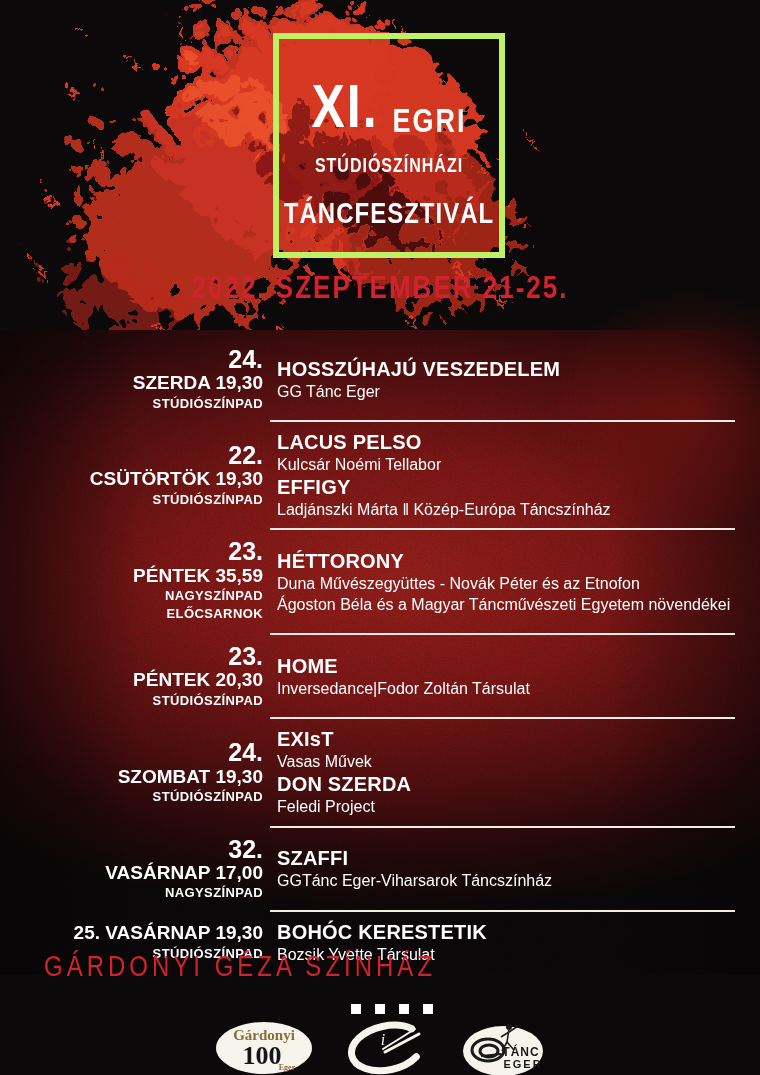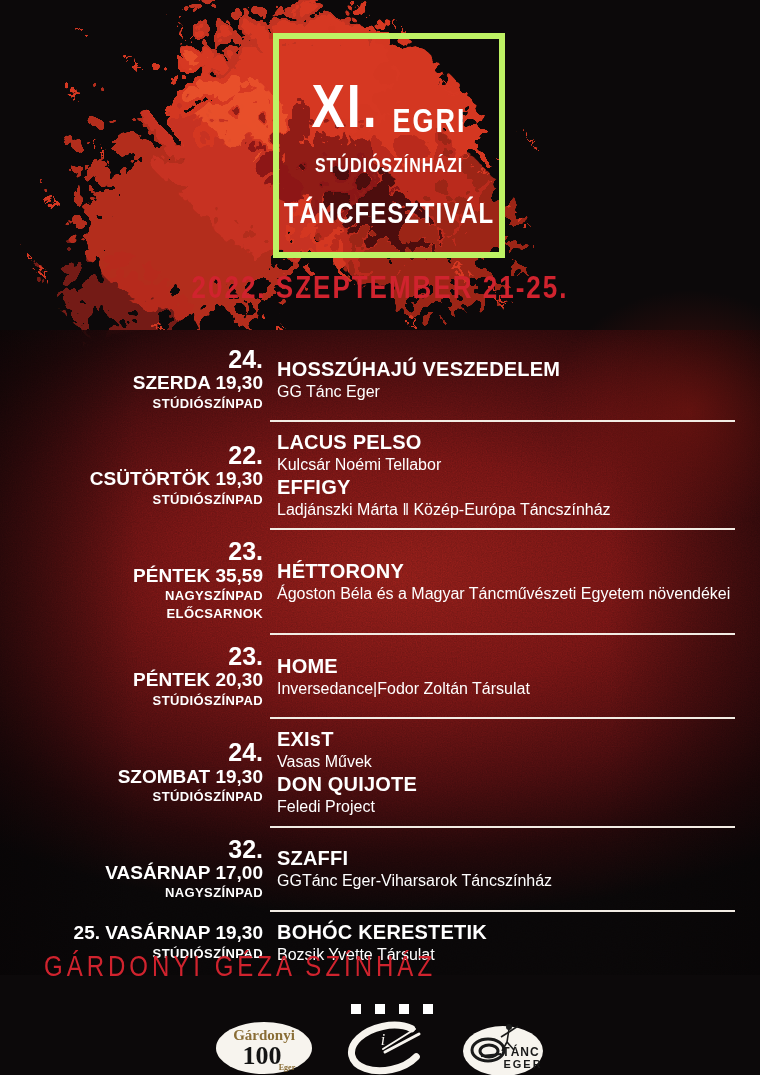--- a/index.html
+++ b/index.html
@@ -173,20 +173,21 @@
 
     <div class="row row-3">
       <div class="col-left">
         <div class="day">23.</div>
         <div class="when">PÉNTEK 35,59</div>
         <div class="venue">NAGYSZÍNPAD</div>
         <div class="venue venue2">ELŐCSARNOK</div>
       </div>
       <div class="col-right">
         <div class="etitle">HÉTTORONY</div>
+        <div class="esub">Duna Művészegyüttes - Novák Péter és az Etnofon</div>
         <div class="esub">Ágoston Béla és a Magyar Táncművészeti Egyetem növendékei</div>
       </div>
     </div>
     <div class="divider"></div>
 
     <div class="row">
       <div class="col-left">
         <div class="day">23.</div>
         <div class="when">PÉNTEK 20,30</div>
         <div class="venue">STÚDIÓSZÍNPAD</div>
@@ -200,21 +201,21 @@
 
     <div class="row">
       <div class="col-left">
         <div class="day">24.</div>
         <div class="when">SZOMBAT 19,30</div>
         <div class="venue">STÚDIÓSZÍNPAD</div>
       </div>
       <div class="col-right">
         <div class="etitle">EXIsT</div>
         <div class="esub">Vasas Művek</div>
-        <div class="etitle">DON QUIJOTE</div>
+        <div class="etitle">DON SZERDA</div>
         <div class="esub">Feledi Project</div>
       </div>
     </div>
     <div class="divider"></div>
 
     <div class="row">
       <div class="col-left">
         <div class="day">32.</div>
         <div class="when">VASÁRNAP 17,00</div>
         <div class="venue">NAGYSZÍNPAD</div>

